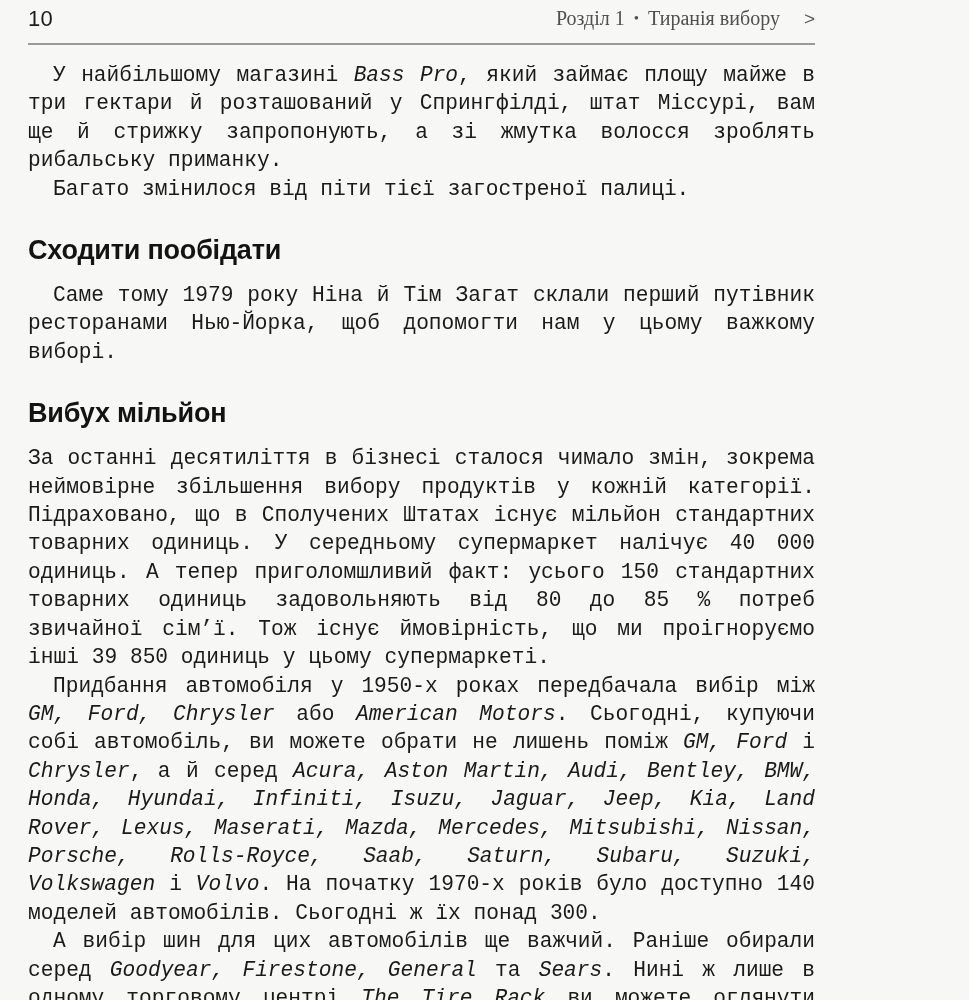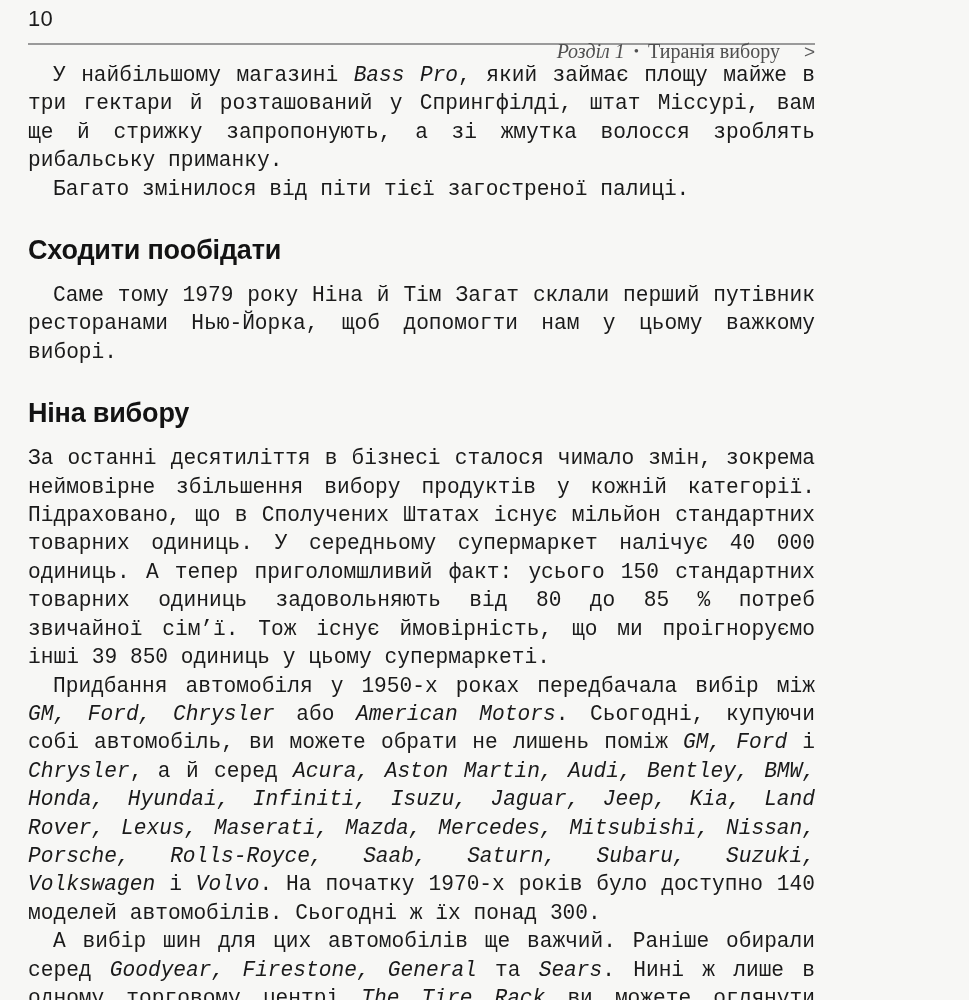--- a/index.html
+++ b/index.html
@@ -42,31 +42,29 @@
   .runhead-right {
     font-family: "Liberation Serif", "DejaVu Serif", serif;
     font-size: 20px;
     line-height: 1;
     color: #4f4f4f;
     display: flex;
     align-items: baseline;
     white-space: nowrap;
   }
   .runhead-chapter {
-    font-style: italic;
   }
   .runhead-bullet {
     margin: 0 9px;
     font-size: 15px;
     position: relative;
     top: -2px;
   }
   .runhead-title {
     font-style: normal;
-    margin-top: 33px;
   }
   .runhead-chevron {
     margin-left: 24px;
     font-family: "Liberation Sans", "DejaVu Sans", sans-serif;
     font-size: 19px;
     color: #5a5a5a;
   }
   .rule {
     height: 2px;
     background: #9a9a9a;
@@ -133,21 +131,21 @@
 
     <div class="sp-before-h2"></div>
     <h2 class="section">Сходити пообідати</h2>
     <div class="sp-after-h2"></div>
 
     <div>
       <p class="body"><span>Саме тому 1979 року Ніна й Тім Загат склали перший путівник ресторанами Нью-Йорка, щоб допомогти нам у цьому важкому виборі.</span></p>
     </div>
 
     <div class="sp-before-h2"></div>
-    <h2 class="section">Ніна вибору</h2>
+    <h2 class="section">Вибух мільйон</h2>
     <div class="sp-after-h2"></div>
 
     <div>
       <p class="body noindent"><span>За останні десятиліття в бізнесі сталося чимало змін, зокрема неймовірне збільшення вибору продуктів у кожній категорії. Підраховано, що в Сполучених Штатах існує мільйон стандартних товарних одиниць. У середньому супермаркет налічує 40 000 одиниць. А тепер приголомшливий факт: усього 150 стандартних товарних одиниць задовольняють від 80 до 85 % потреб звичайної сім’ї. Тож існує ймовірність, що ми проігноруємо інші 39 850 одиниць у цьому супермаркеті.</span></p>
       <p class="body"><span>Придбання автомобіля у 1950-х роках передбачала вибір між </span><span class="it">GM, Ford, Chrysler</span><span> або </span><span class="it">American Motors</span><span>. Сьогодні, купуючи собі автомобіль, ви можете обрати не лишень поміж </span><span class="it">GM, Ford</span><span> і </span><span class="it">Chrysler</span><span>, а й серед </span><span class="it">Acura, Aston Martin, Audi, Bentley, BMW, Honda, Hyundai, Infiniti, Isuzu, Jaguar, Jeep, Kia, Land Rover, Lexus, Maserati, Mazda, Mercedes, Mitsubishi, Nissan, Porsche, Rolls-Royce, Saab, Saturn, Subaru, Suzuki, Volkswagen</span><span> і </span><span class="it">Volvo</span><span>. На початку 1970-х років було доступно 140 моделей автомобілів. Сьогодні ж їх понад 300.</span></p>
       <p class="body"><span>А вибір шин для цих автомобілів ще важчий. Раніше обирали серед </span><span class="it">Goodyear, Firestone, General</span><span> та </span><span class="it">Sears</span><span>. Нині ж лише в одному торговому центрі </span><span class="it">The Tire Rack</span><span> ви можете оглянути продукцію компаній </span><span class="it">Goodrich, Bridgestone, Continental, Dunlop, Firestone,</span></p>
     </div>
 
   </div>
 </div>

